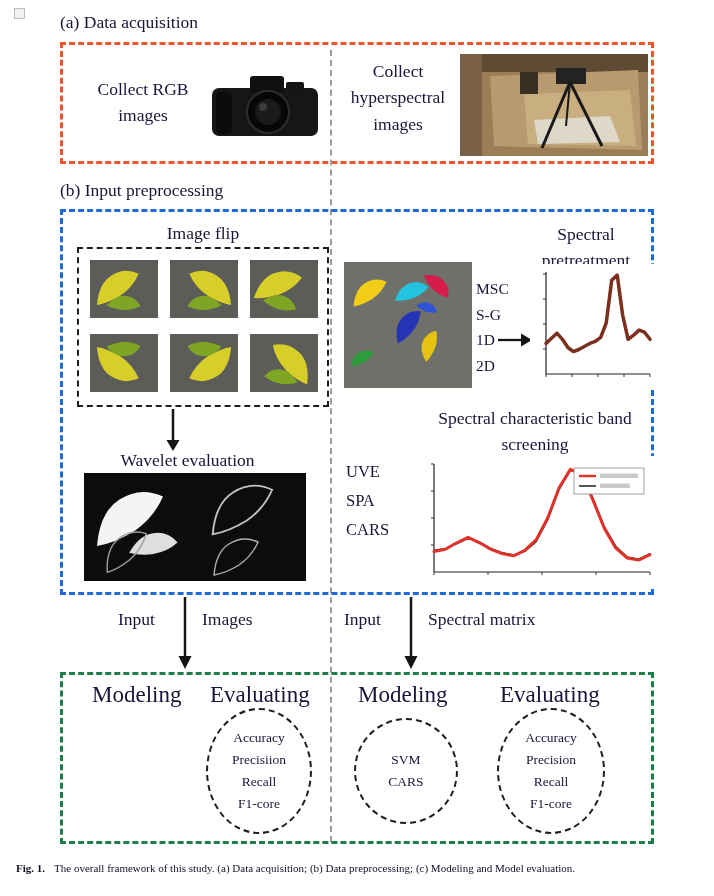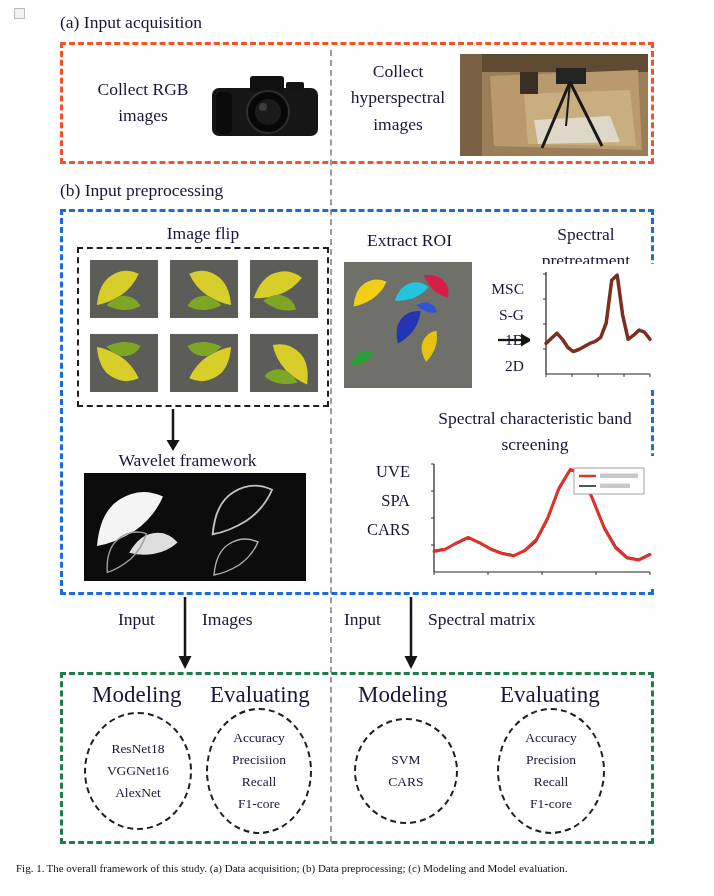--- a/index.html
+++ b/index.html
@@ -10,45 +10,45 @@
   .seclabel{position:absolute;font-size:17.5px}
   .txt{position:absolute;font-size:17.5px;line-height:1.5}
   .center{text-align:center}
   .dash-box{position:absolute;border:3px dashed #888}
   .innerbox{position:absolute;border:2px dashed #1f1f1f}
   .divider{position:absolute;border-left:2px dashed #9c9c9c;width:0}
   .flipgrid{display:grid;grid-template-columns:repeat(3,68px);gap:14px 12px;padding:11px}
   .tile{display:block}
   .ellipse{position:absolute;border:2px dashed #1f1f1f;border-radius:50%;display:flex;flex-direction:column;align-items:center;justify-content:center;text-align:center;font-size:13.5px;line-height:1.62}
   .gtitle{position:absolute;font-size:23px;text-align:left}
-  .methods{position:absolute;text-align:right;font-size:15.5px;line-height:1.65}
+  .methods{position:absolute;text-align:left;font-size:15.5px;line-height:1.65}
   .methods div{white-space:nowrap}
   .screenm{font-size:16.5px;line-height:1.75}
   .chart{position:absolute;background:#fff}
   .axis{stroke:#222;stroke-width:1.2;fill:none}
   .tick{stroke:#333;stroke-width:1}
   .caption{position:absolute;font-size:11px;color:#101028;white-space:nowrap}
-  .cap-prefix{font-weight:normal;margin-right:2px}
+  .cap-prefix{font-weight:bold;margin-right:9px}
   .marker{position:absolute;width:11px;height:11px;border:1px solid #bdbdbd;background:#f2f2f2}
   svg{display:block}
 </style>
 </head>
 <body style="color: rgb(22, 22, 58);">
 
 <div class="page">
 
   <svg width="0" height="0" style="position:absolute" aria-hidden="true">
     <defs>
       <path id="leaf" d="M2 38 Q4 15 17 7 Q31 -2 46 5 Q40 19 27 28 Q14 36 2 38 Z"></path>
     </defs>
   </svg>
 
   <span class="marker" style="left:14px;top:8px"></span>
 
-  <div class="seclabel" style="left:60px;top:12px">(a) Input acquisition</div>
+  <div class="seclabel" style="left:60px;top:12px">(a) Data acquisition</div>
 
   <div class="dash-box" style="left: 60px; top: 42px; width: 594px; height: 122px; border-color: rgb(240, 84, 44);"></div>
 
   <div class="txt center" style="left:82px;top:76px;width:122px">Collect RGB images</div>
 
   <svg class="abs" style="left:206px;top:70px" width="118" height="74" viewBox="0 0 118 74">
     <rect x="6" y="18" width="106" height="48" rx="7" fill="#161616"></rect>
     <rect x="10" y="22" width="16" height="42" rx="5" fill="#0b0b0b"></rect>
     <rect x="44" y="6" width="34" height="16" rx="3" fill="#101010"></rect>
     <rect x="80" y="12" width="18" height="8" rx="2" fill="#141414"></rect>
@@ -124,34 +124,33 @@
           <use href="#leaf" fill="#7fa524" transform="translate(30,26) scale(0.62) rotate(38)"></use>
         </g>
     </svg>
   </div>
 
   <svg class="abs" style="left:165px;top:409px" width="16" height="42" viewBox="0 0 16 42">
     <line x1="8" y1="0" x2="8" y2="32" stroke="#151515" stroke-width="2.5"></line>
     <polygon points="1.5,31 14.5,31 8,42" fill="#151515"></polygon>
   </svg>
 
-  <div class="txt center" style="left:80px;top:447px;width:215px">Wavelet framework</div>
+  <div class="txt center" style="left:80px;top:447px;width:215px">Wavelet evaluation</div>
 
   <svg class="abs" style="left:84px;top:473px" width="222" height="108" viewBox="0 0 222 108">
     <rect width="222" height="108" fill="#0c0c0c"></rect>
     <g>
       <use href="#leaf" fill="#f4f4f4" transform="translate(10,16) scale(1.5)"></use>
       <use href="#leaf" fill="#dedede" transform="translate(58,48) scale(0.9) rotate(25)"></use>
     </g>
     <use href="#leaf" fill="none" stroke="#c2c2c2" stroke-width="1.4" transform="translate(126,10) scale(1.35)"></use>
     <use href="#leaf" fill="none" stroke="#9f9f9f" stroke-width="1.4" transform="translate(16,62) scale(1.0) rotate(-8)"></use>
     <use href="#leaf" fill="none" stroke="#b0b0b0" stroke-width="1.4" transform="translate(128,64) scale(1.0)"></use>
   </svg>
 
-  <div class="txt center" style="left:342px;top:227px;width:135px">Extract ROI</div>
 
   <div class="txt center" style="left:515px;top:221px;width:142px">Spectral pretreatment</div>
 
   <svg class="abs" style="left:344px;top:262px" width="128" height="126" viewBox="0 0 128 126">
     <rect width="128" height="126" fill="#70706a"></rect>
     <use href="#leaf" fill="#f2cf16" transform="translate(8,16) scale(0.75)"></use>
     <use href="#leaf" fill="#22c4e0" transform="translate(56,14) scale(0.66) rotate(15)"></use>
     <use href="#leaf" fill="#2f55d6" transform="translate(84,34) scale(0.4) rotate(55)"></use>
     <use href="#leaf" fill="#d61d4a" transform="translate(102,8) scale(0.6) rotate(80)"></use>
     <use href="#leaf" fill="#2434b4" transform="translate(44,56) scale(0.72) rotate(-18)"></use>
@@ -234,25 +233,20 @@
   <div class="txt" style="left:428px;top:606px;width:150px">Spectral matrix</div>
 
 
   <div class="dash-box" style="left: 60px; top: 672px; width: 594px; height: 172px; border-color: rgb(31, 125, 74);"></div>
 
   <div class="gtitle" style="left:92px;top:682px;width:92px">Modeling</div>
   <div class="gtitle" style="left:210px;top:682px;width:100px">Evaluating</div>
   <div class="gtitle" style="left:358px;top:682px;width:95px">Modeling</div>
   <div class="gtitle" style="left:500px;top:682px;width:102px">Evaluating</div>
 
-  <div class="ellipse" style="left:84px;top:712px;width:108px;height:118px">
-    <div>ResNet18</div>
-    <div>VGGNet16</div>
-    <div>AlexNet</div>
-  </div>
 
   <div class="ellipse" style="left:206px;top:708px;width:106px;height:126px">
     <div>Accuracy</div>
     <div>Precisiion</div>
     <div>Recall</div>
     <div>F1-core</div>
   </div>
 
   <div class="ellipse" style="left:354px;top:718px;width:104px;height:106px">
     <div>SVM</div>

